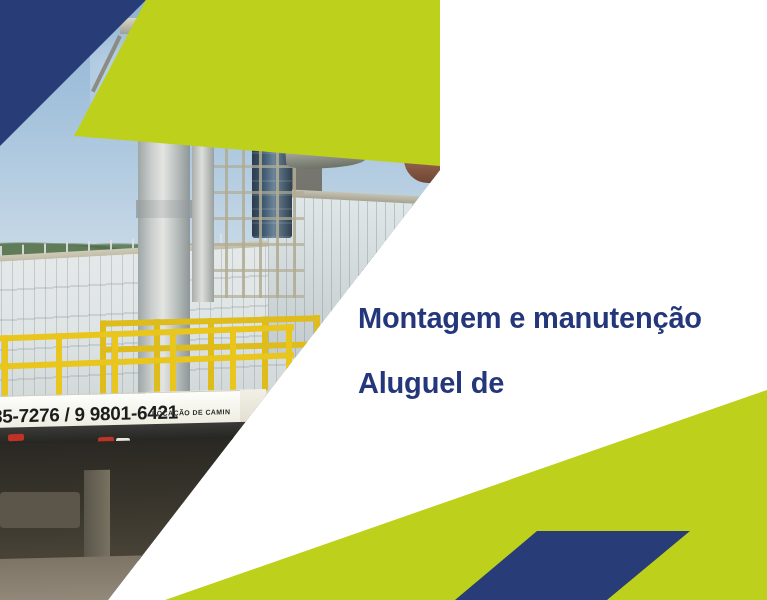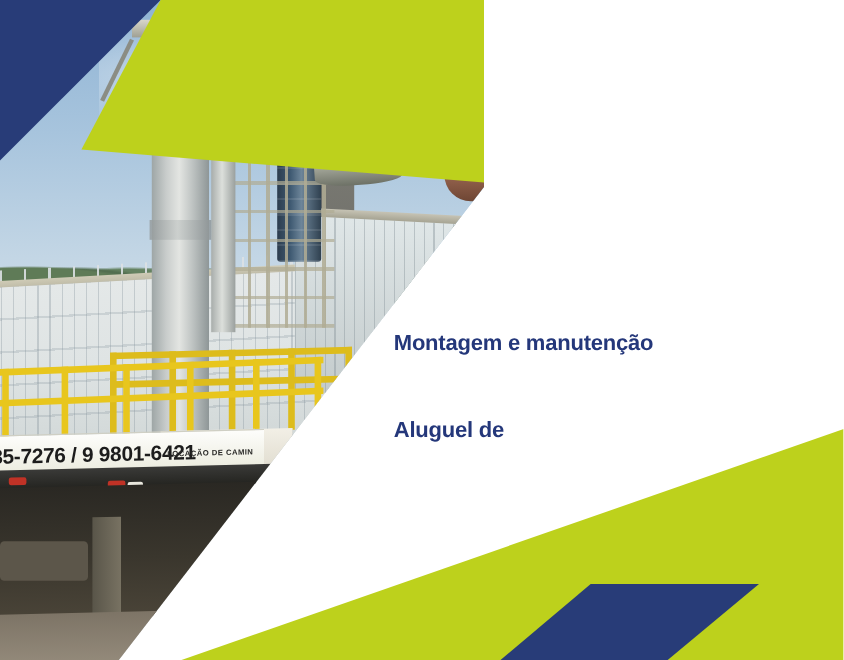--- a/index.html
+++ b/index.html
@@ -342,26 +342,26 @@
     pointer-events: none;
   }
 
   
   #headline {
     position: absolute;
     left: 358px;
     top: 300px;
     width: 330px;
     font-weight: bold;
-    font-size: 20px;
+    font-size: 29px;
     line-height: 1.27;
     letter-spacing: -0.2px;
     color: #24377a;
   }
-  #headline .block2 { margin-top: 54px; }
+  #headline .block2 { margin-top: 28px; }
   #headline .line { display: block; white-space: nowrap; }
 </style>
 </head>
 <body>
 
 <div id="poster">
 
   <div id="photo-wrap">
     <div id="photo">
       <div class="sky"></div>

